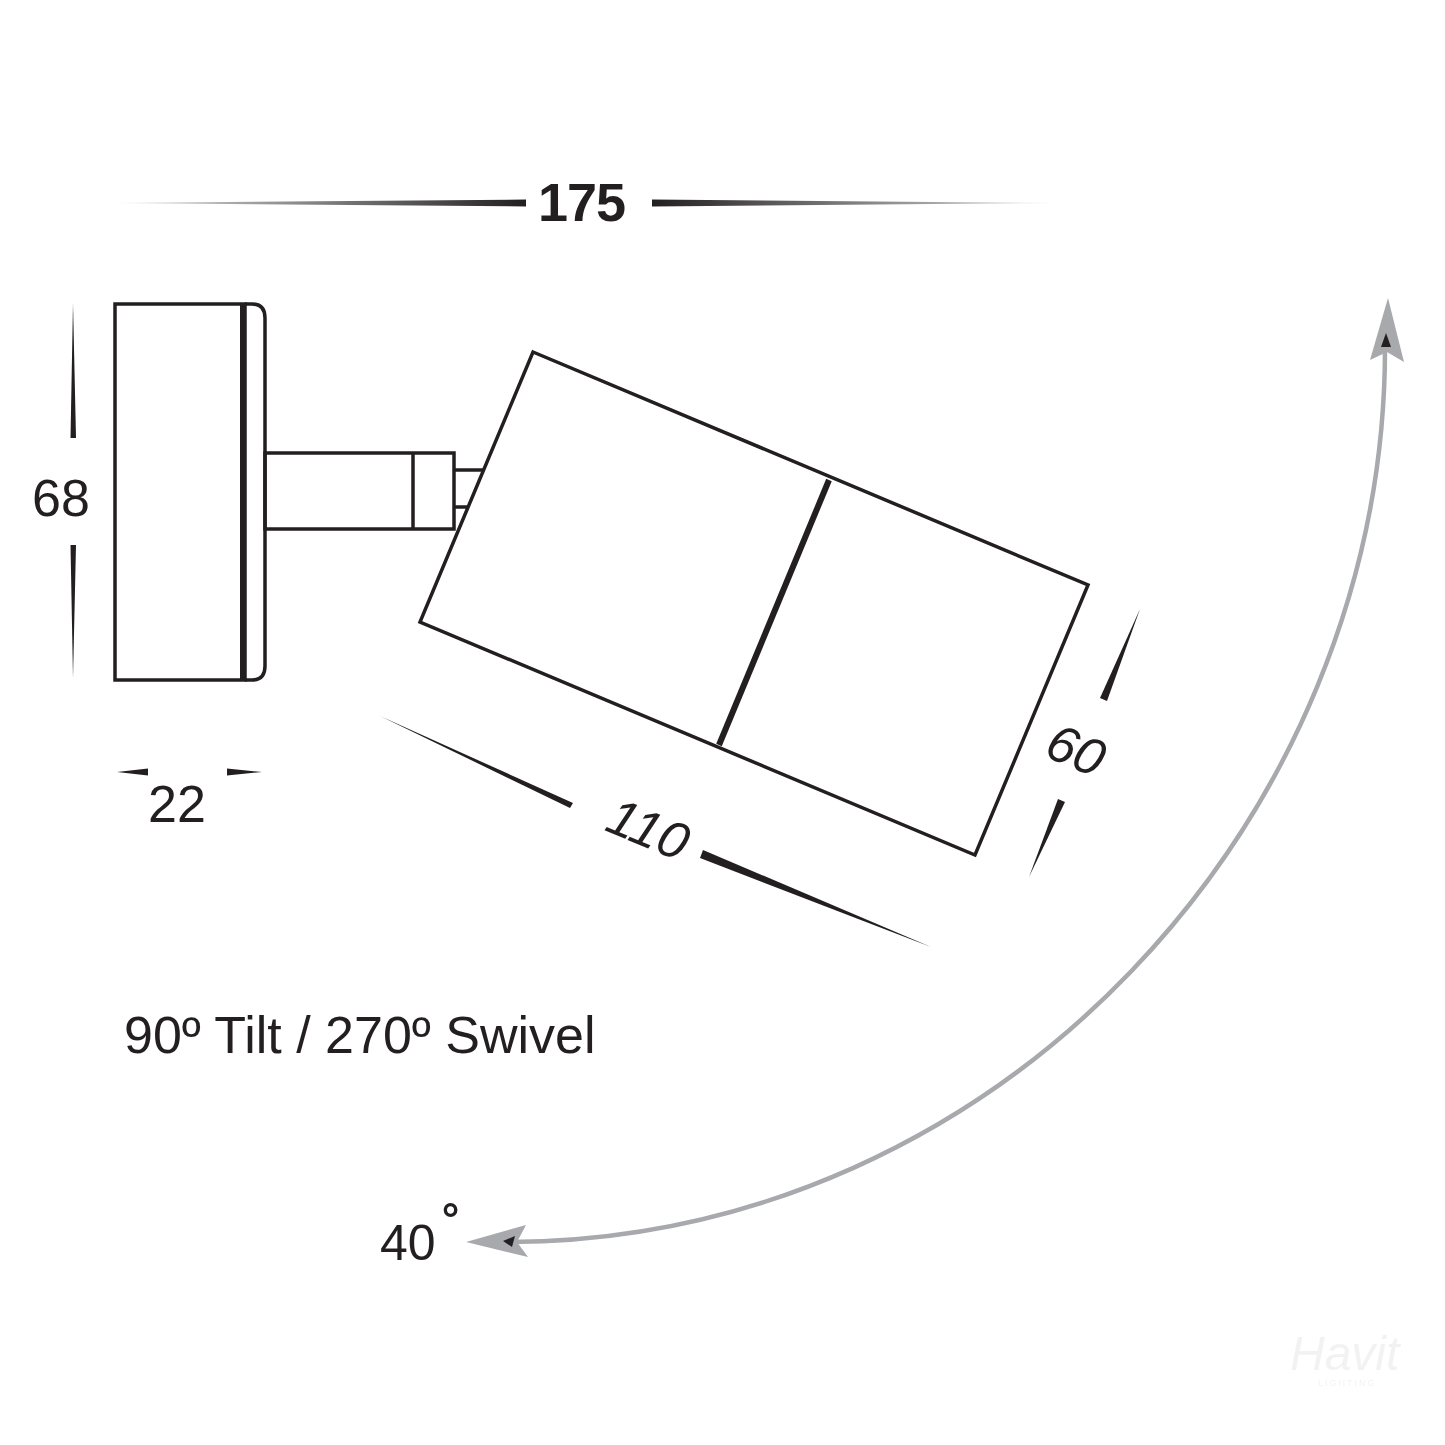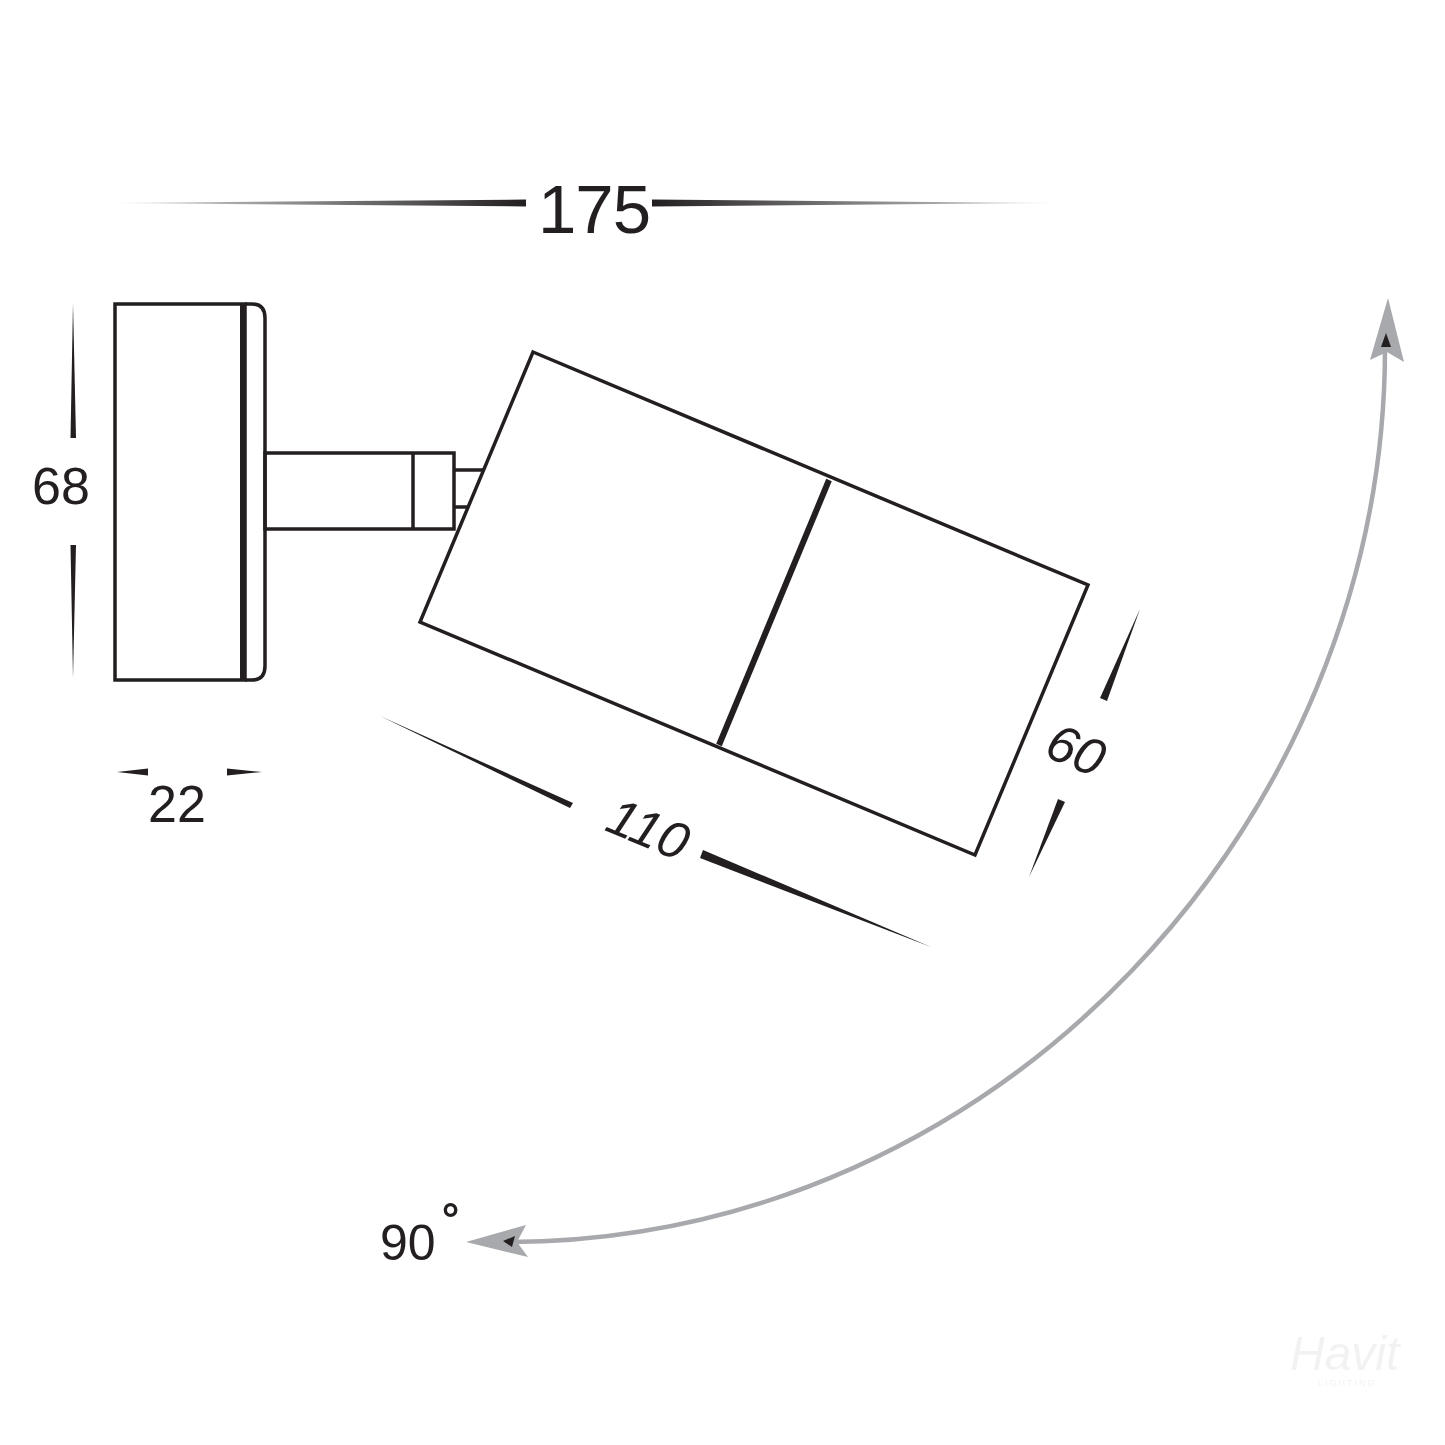--- a/index.html
+++ b/index.html
@@ -84,20 +84,21 @@
     <text x="648" y="847" font-size="52" font-style="italic" text-anchor="middle" transform="rotate(22.5 648 830)">110</text>
     <text x="1076" y="768" font-size="52" font-style="italic" text-anchor="middle" transform="rotate(22.5 1076 750)">60</text>
 
     <g opacity="0.35">
       <text x="1290" y="1370" font-size="48" font-style="italic" fill="#dcdcdc" style="fill:#dcdcdc">Havit</text>
       <text x="1318" y="1386" font-size="9" letter-spacing="2" fill="#dcdcdc" style="fill:#dcdcdc">LIGHTING</text>
     </g>
   </svg>
 
   
-  <div class="lbl" style="left:538px; top:175px; font-size:69px; letter-spacing:-1px;">175</div>
-  <div class="lbl" style="left:32px; top:460px; font-size:52px;">68</div>
+  <div class="lbl" style="left:538px; top:175px; font-size:54px; letter-spacing:-1px;font-weight:bold;">175</div>
+  <div class="lbl" style="left:32px; top:472px; font-size:52px;">68</div>
   <div class="lbl" style="left:148px; top:746px; font-size:52px;margin-top:32px;">22</div>
+  <div class="lbl" style="left:124px; top:1009px; font-size:52px;">90º Tilt / 270º Swivel</div>
 
   <div class="lbl" style="left:380px; top:1218px; font-size:50px;">
-    <span>90</span><span style="font-size:44px; font-weight:bold; position:relative; top:-26px; left:6px;">°</span>
+    <span>40</span><span style="font-size:44px; font-weight:bold; position:relative; top:-26px; left:6px;">°</span>
   </div>
 </div>
 
 </body></html>

